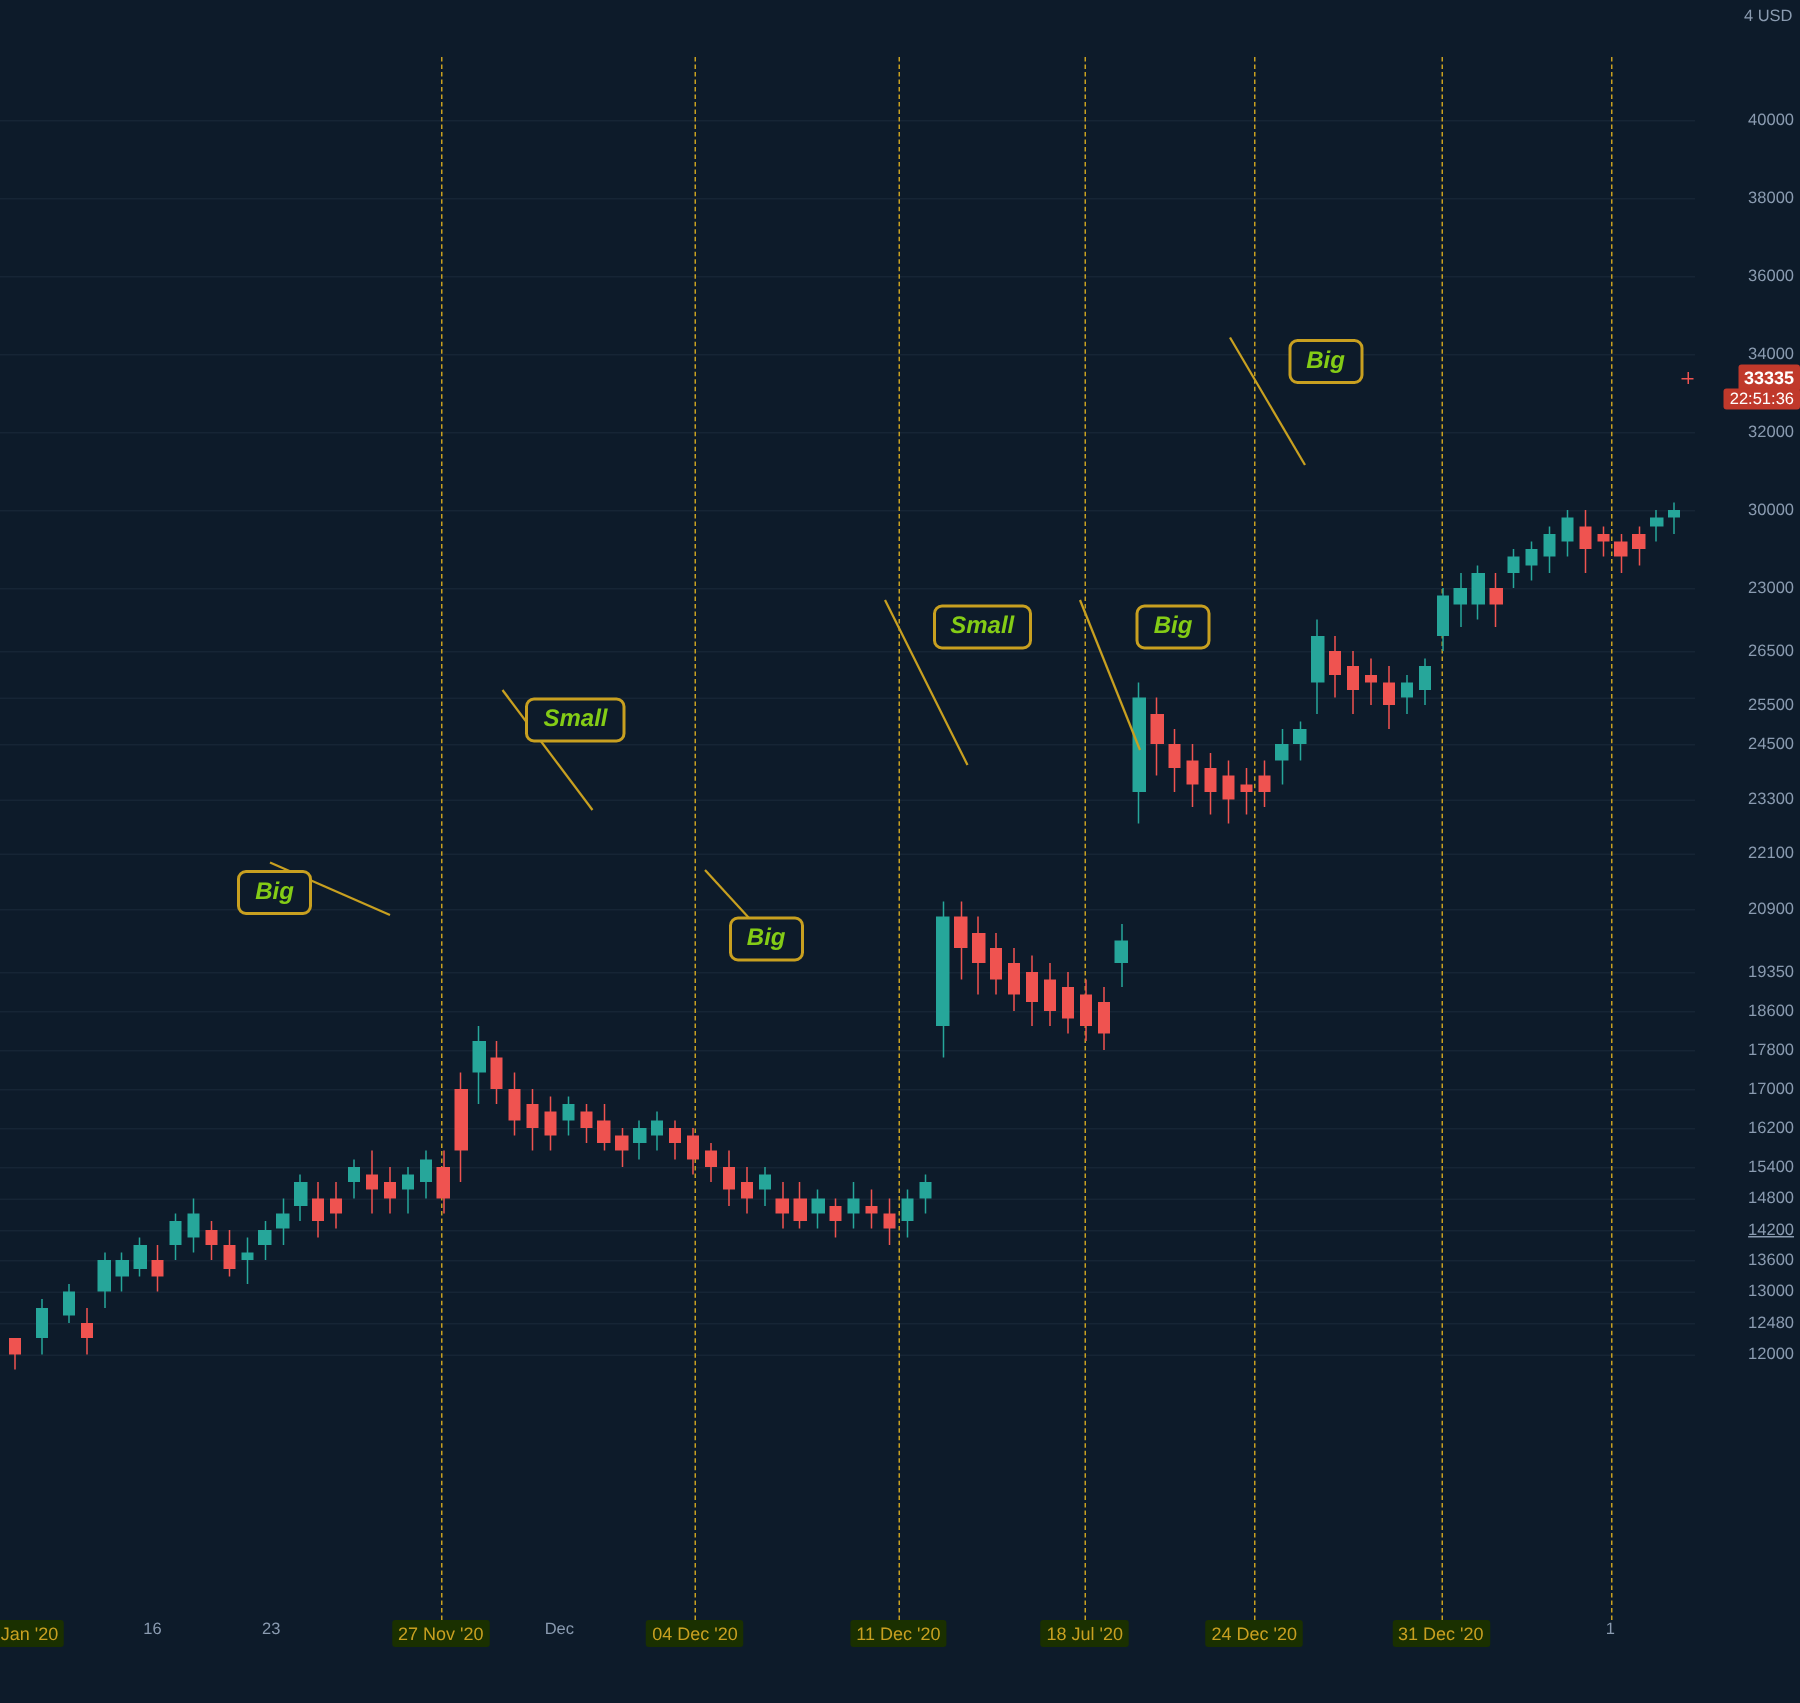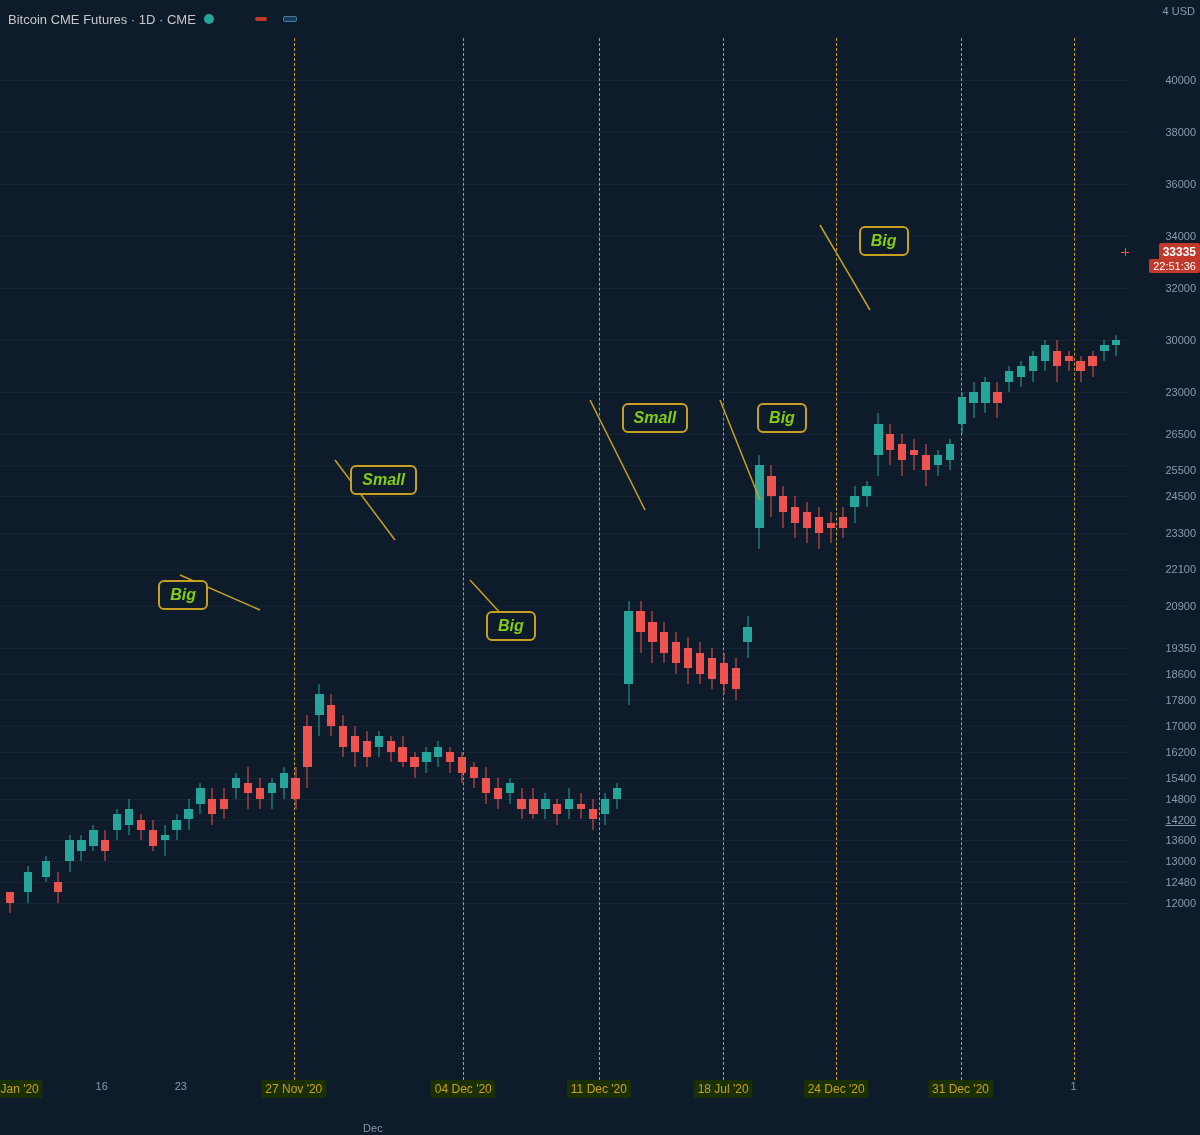--- a/index.html
+++ b/index.html
@@ -248,34 +248,20 @@
       left: 50%;
       top: 1px;
     }
 
   </style>
 </head>
 <body>
 
 <div id="chart-container">
 
-  <div id="header">
-    <span id="title">Bitcoin CME Futures · 1D · CME</span>
-    <span id="dot-indicator"></span>
-    <span id="ohlc-info">
-      <span></span>&nbsp;
-      <span></span>&nbsp;
-      <span></span>&nbsp;
-      <span></span>&nbsp;
-      <span style="color:#26a69a"></span>
-    </span>
-    <span id="price-badge-left"></span>
-    <span id="vol-badge"></span>
-    <span id="price-badge-right"></span>
-  </div>
 
   <div id="candles">
       <div class="candle" style="left: 5.94737px; width: 8.32632px;">
         <div class="candle-wick" style="top: 859.65px; height: 15.63px; width: 1px; background: rgb(239, 83, 80); position: absolute; left: 50%; transform: translateX(-50%);"></div>
         <div style="position: absolute; top: 854.44px; left: 0px; width: 100%; height: 10.42px; background: rgb(239, 83, 80);"></div>
       </div>
       <div class="candle" style="left: 23.7895px; width: 8.32632px;">
         <div class="candle-wick" style="top: 828.39px; height: 36.47px; width: 1px; background: rgb(38, 166, 154); position: absolute; left: 50%; transform: translateX(-50%);"></div>
         <div style="position: absolute; top: 833.6px; left: 0px; width: 100%; height: 20.84px; background: rgb(38, 166, 154);"></div>
       </div>
@@ -673,21 +659,21 @@
       <div class="price-label" style="top: 902.86px;">12000</div>
       <div class="price-label-red" style="top: 251.61px; transform: translateY(-50%);">33335</div>
       <div class="price-label-time" style="top: 265.61px; transform: translateY(-50%);">22:51:36</div>
     </div>
 
   <div id="x-axis">
       <div class="date-label" style="left: 11.3px;">27 Jan '20</div>
       <div class="date-label-plain" style="left: 101.7px;">16</div>
       <div class="date-label-plain" style="left: 180.8px;">23</div>
       <div class="date-label" style="left: 293.8px;">27 Nov '20</div>
-      <div class="date-label-plain" style="left: 372.9px; margin-top: 42px;">Dec</div>
+      <div class="date-label-plain" style="left: 372.9px;">Dec</div>
       <div class="date-label" style="left: 463.3px;">04 Dec '20</div>
       <div class="date-label" style="left: 598.9px;">11 Dec '20</div>
       <div class="date-label" style="left: 723.2px;">18 Jul '20</div>
       <div class="date-label" style="left: 836.2px;">24 Dec '20</div>
       <div class="date-label" style="left: 960.5px;">31 Dec '20</div>
       <div class="date-label-plain" style="left: 1073.5px;">1</div>
     </div>
 
   <div id="vert-lines"></div>
 

